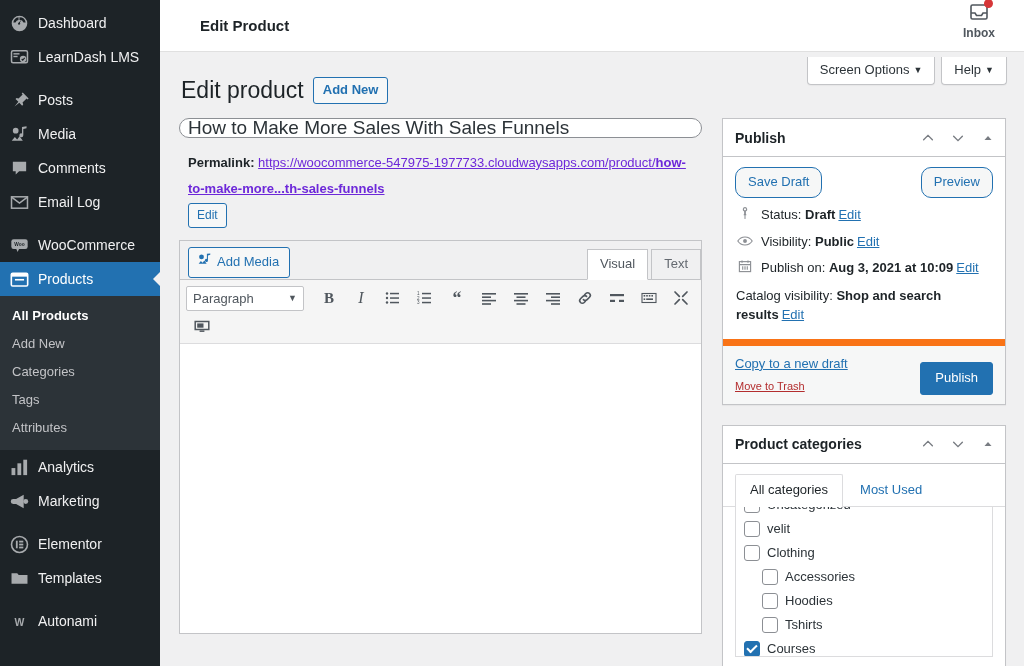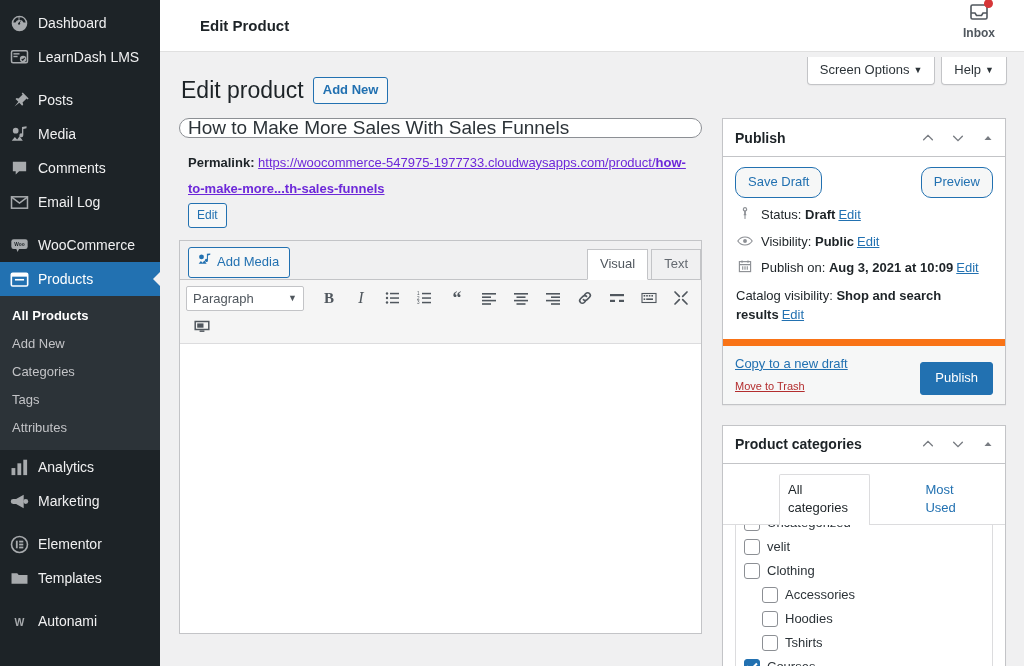--- a/index.html
+++ b/index.html
@@ -370,27 +370,26 @@
   
   #cat-tabs {
     display: flex;
     padding: 10px 12px 0;
     border-bottom: 1px solid #dcdcde;
     margin-bottom: 0;
     gap: 2px;
   }
   .cat-tab {
     font-size: 13px;
-    padding: 6px 8px 7px;
+    padding: 6px 14px 7px;
     border: 1px solid transparent;
     border-bottom: none;
     cursor: pointer;
     color: #2271b1;
     line-height: 1.4;
-    margin-left: 44px;
   }
   .cat-tab.active {
     background: #fff;
     color: #1d2327;
     border-color: #dcdcde;
     margin-bottom: -1px;
     border-radius: 2px 2px 0 0;
   }
   #cat-list-wrap {
     margin: 0 12px 12px;

